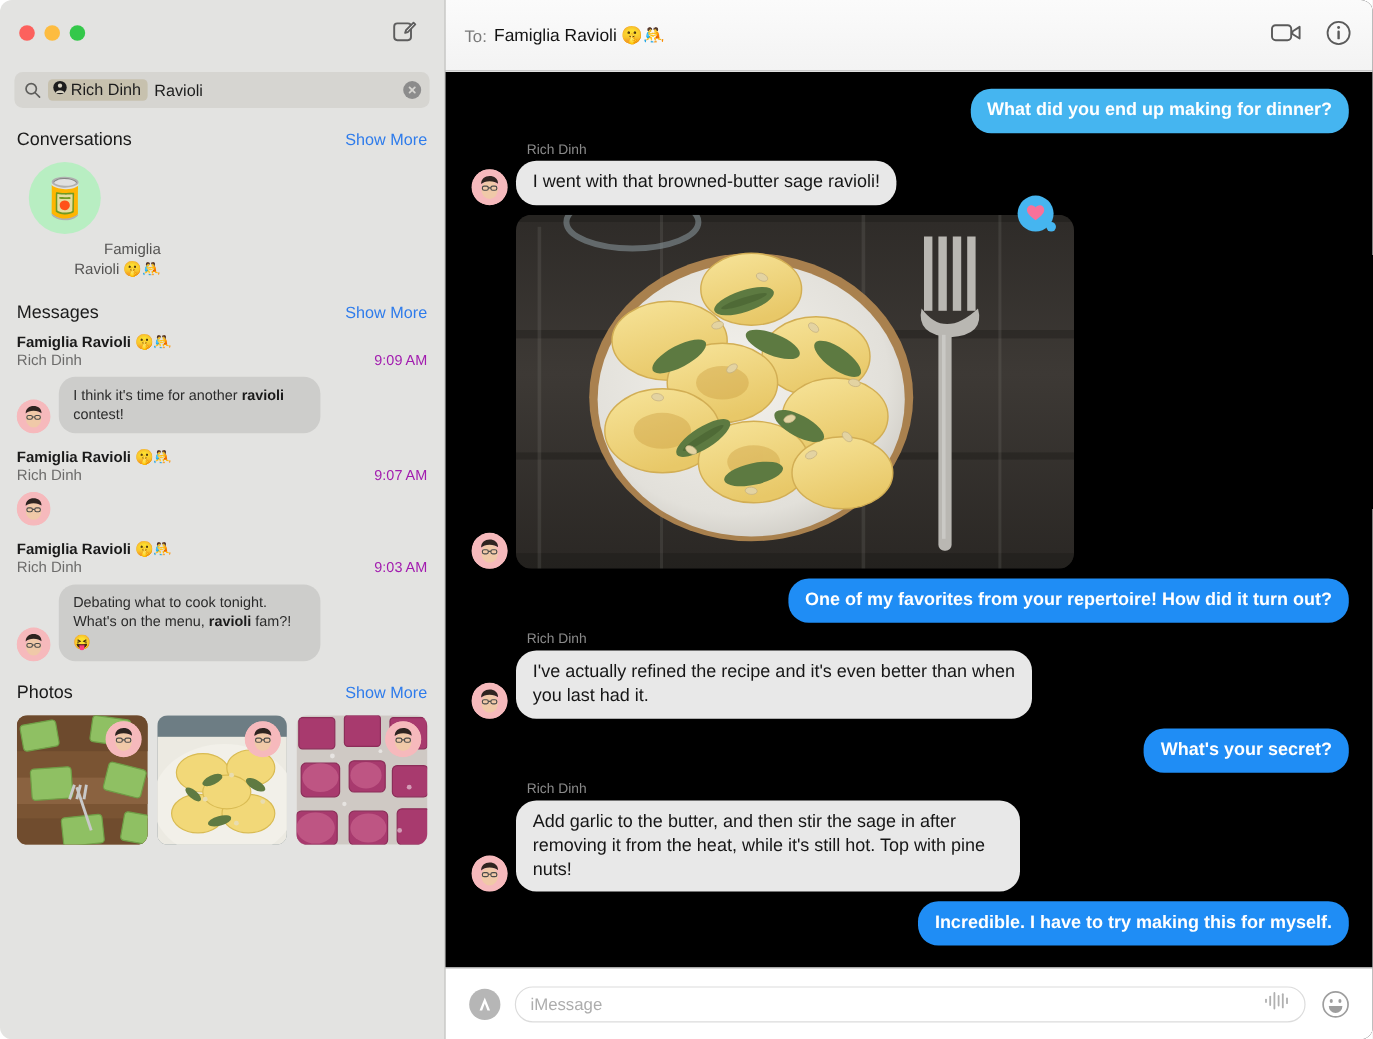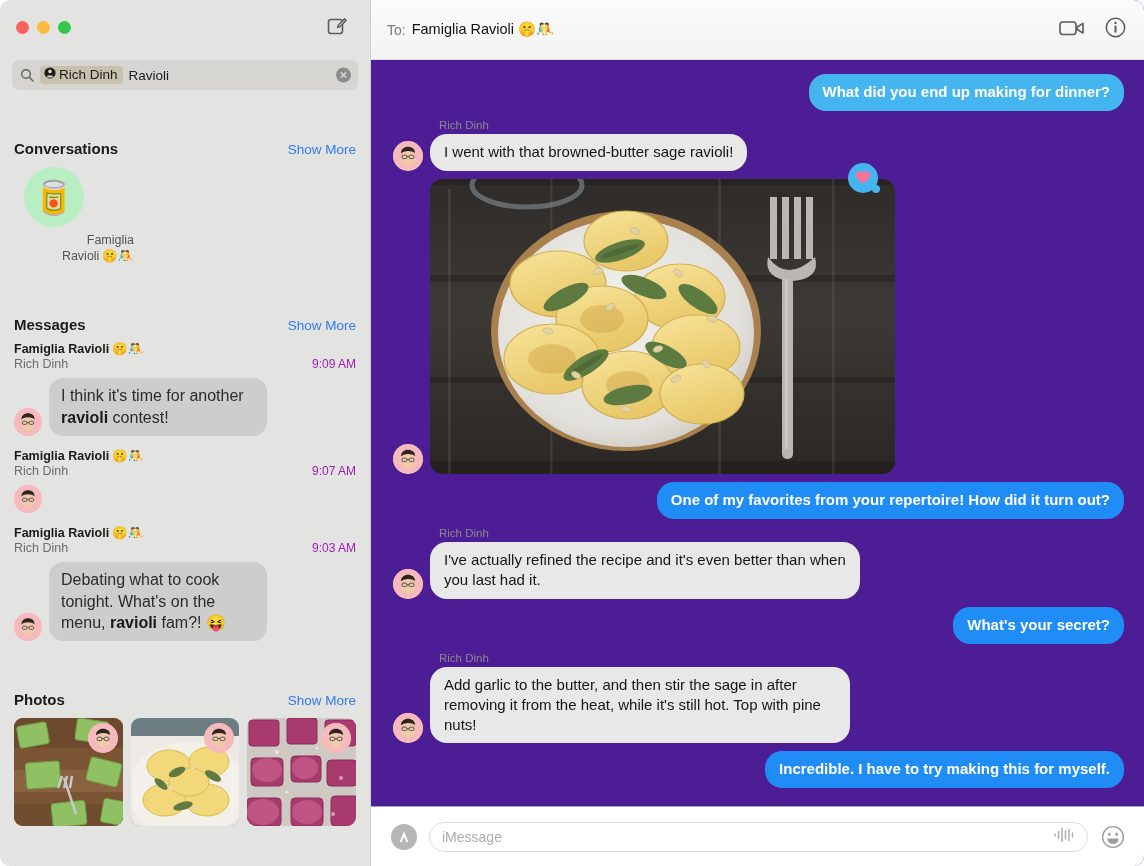--- a/index.html
+++ b/index.html
@@ -67,21 +67,21 @@
     background: #8c8c8c;
     display: flex; align-items: center; justify-content: center;
   }
 
   .sb-scroll { flex: 1; overflow: hidden; }
 
   .section-head {
     display: flex; align-items: baseline; justify-content: space-between;
     padding: 8px 14px 6px 14px;
   }
-  .section-title { font-size: 15px; font-weight: bold; color: #1a1a1a; margin-top: 32px; }
+  .section-title { font-size: 15px; font-weight: normal; color: #1a1a1a; }
   .show-more { font-size: 13.5px; color: #2f7ceb; }
 
   
   .convo-row { padding: 4px 14px 12px 14px; display: flex; gap: 14px; }
   .convo-item { width: 120px; }
   .convo-avatar {
     width: 60px; height: 60px; border-radius: 50%;
     background: #b8eec2;
     display: flex; align-items: center; justify-content: center;
     font-size: 33px; line-height: 1;
@@ -101,21 +101,21 @@
   .mr-body { display: flex; align-items: flex-end; gap: 7px; margin-top: 7px; }
   .mini-avatar {
     width: 28px; height: 28px; border-radius: 50%;
     background: #f6b9bc; flex: none;
     display: flex; align-items: center; justify-content: center;
     overflow: hidden;
   }
   .mr-bubble {
     background: #cdcdcb; border-radius: 14px;
     padding: 7px 12px 8px 12px;
-    font-size: 16px; color: #2b2b2b; line-height: 1.34;
+    font-size: 12px; color: #2b2b2b; line-height: 1.34;
     max-width: 218px;
     position: relative;
   }
   .mr-bubble b { font-weight: bold; color: #1a1a1a; }
   .mr-bubble:after {
     content: ""; position: absolute; left: -4px; bottom: 0;
     width: 12px; height: 14px; background: #cdcdcb;
     border-bottom-right-radius: 12px;
     clip-path: polygon(55% 0, 100% 0, 100% 100%, 0 100%);
     z-index: -1;
@@ -129,21 +129,21 @@
   }
   .photo-badge {
     position: absolute; right: 5px; top: 5px;
     width: 30px; height: 30px; border-radius: 50%;
     background: #f6b9bc;
     display: flex; align-items: center; justify-content: center;
     overflow: hidden;
   }
 
   
-  .conv { flex: 1; display: flex; flex-direction: column; background: #4c1d95; min-width: 0; }
+  .conv { flex: 1; display: flex; flex-direction: column; background: #000000; min-width: 0; }
   .conv-head {
     height: 60px; flex: none;
     background: linear-gradient(#fbfbfb, #f3f3f3);
     border-bottom: 1px solid #e0e0e0;
     display: flex; align-items: center;
     padding: 0 18px 0 16px;
   }
   .to-label { font-size: 14px; color: #7a7a7a; margin-right: 6px; }
   .to-name { font-size: 14.5px; color: #121212; }
   .head-actions { margin-left: auto; display: flex; align-items: center; gap: 20px; }

